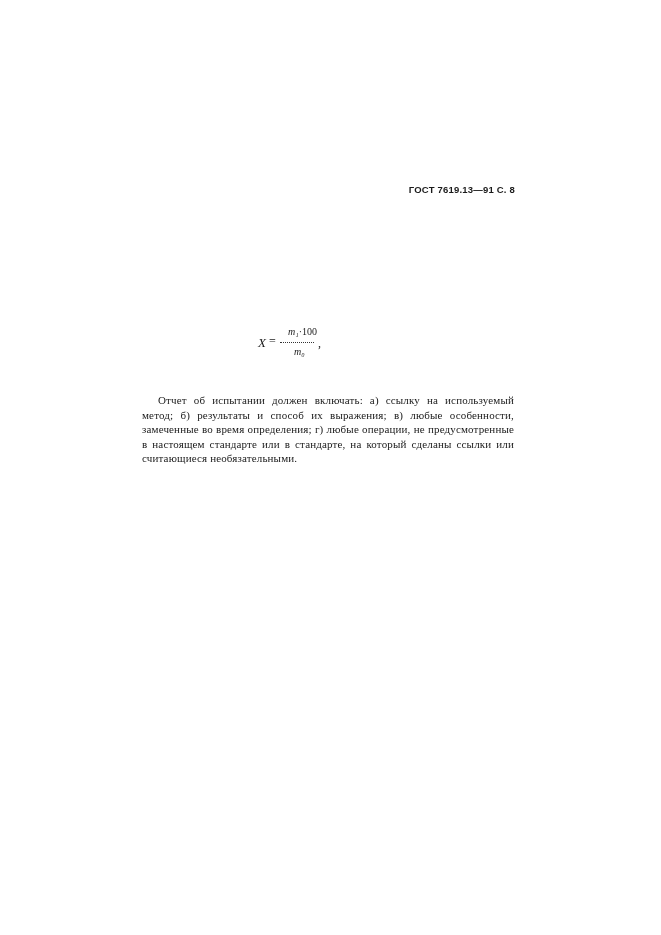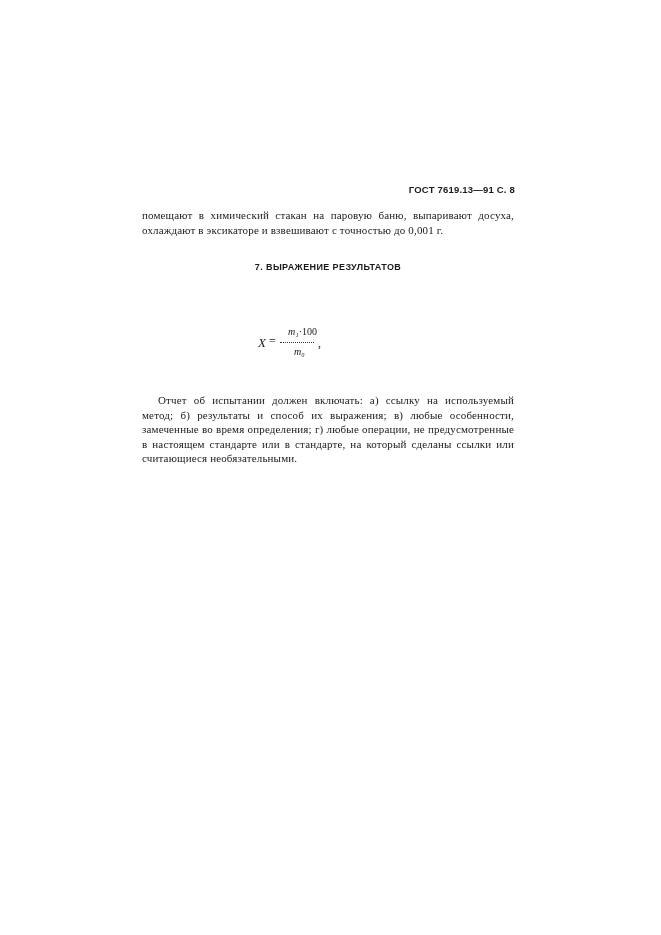--- a/index.html
+++ b/index.html
@@ -41,23 +41,21 @@
     .where i { font-style: italic; }
     .pad { display: inline-block; width: 20px; }
   </style>
 </head>
 <body>
 
 <div class="page">
 
   <div class="header">ГОСТ 7619.13—91 С. 8</div>
 
-  <div class="text" style="top:208px;">помещают в химический стакан на паровую баню, выпаривают досуха, охлаждают в эксикаторе и взвешивают с точностью до 0,001 г.</div>
 
-  <div class="h" style="top:262px;">7. ВЫРАЖЕНИЕ РЕЗУЛЬТАТОВ</div>
 
 
   <div class="formula">
     <span class="lhs">X</span>
     <span class="eq">=</span>
     <span class="num"><i>m₁</i><span>·100</span></span>
     <span class="bar"></span>
     <span class="den">m₀</span>
     <span class="comma">,</span>
   </div>

